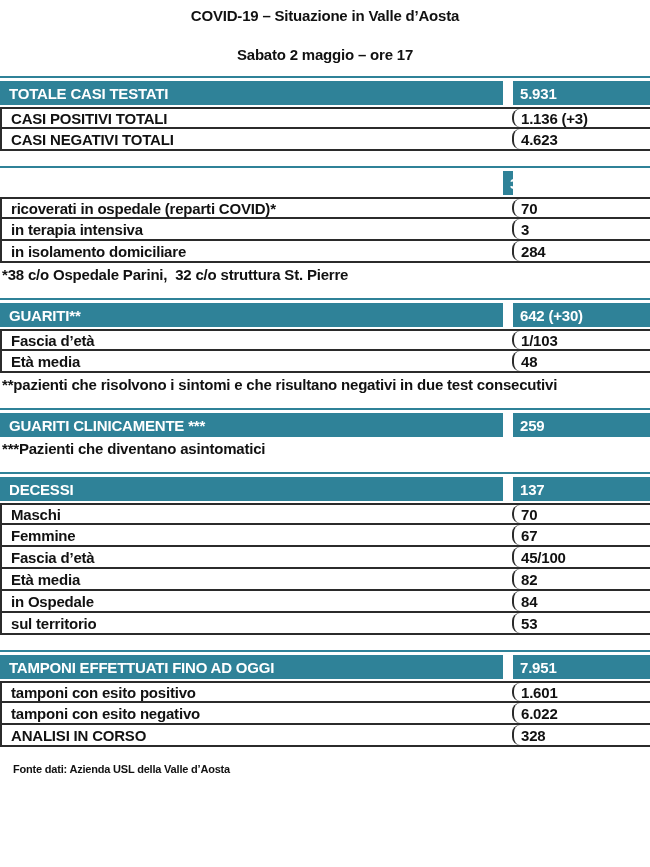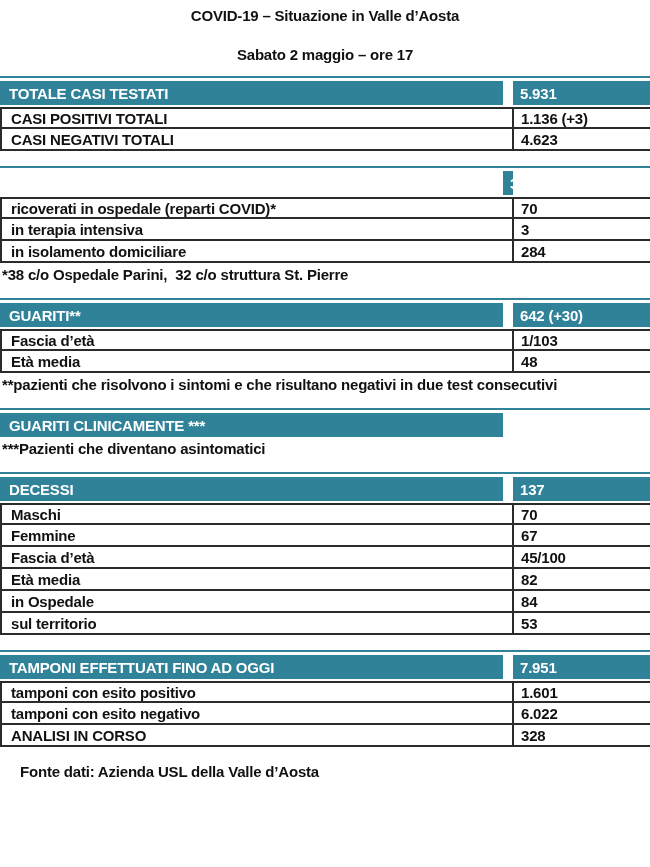--- a/index.html
+++ b/index.html
@@ -68,34 +68,35 @@
   }
   .trow:first-child { border-top: 2px solid var(--line); }
   .cell {
     display: flex;
     align-items: center;
     font-size: 15px;
     color: var(--text);
     letter-spacing: -0.2px;
     white-space: pre;
     overflow: hidden;
+    border-radius: 8px;
   }
   .clabel { padding-left: 9px; }
   .cvalue { border-left: 2px solid var(--line); padding-left: 7px; }
   .footnote {
     font-size: 15px;
     margin-top: 3px;
     padding-left: 2px;
     letter-spacing: -0.2px;
     white-space: pre-wrap;
   }
   .fonte {
-    font-size: 15px;
+    font-size: 11px;
     margin-top: 16px;
-    padding-left: 20px;
+    padding-left: 13px;
     letter-spacing: -0.2px;
   }
 </style>
 </head>
 <body>
 
 <div class="page">
   <div class="title">COVID-19 – Situazione in Valle d’Aosta</div>
   <div class="subtitle">Sabato 2 maggio – ore 17</div>
   <div id="tables-root">
@@ -160,20 +161,21 @@
     <div class="cell cvalue">48</div>
   </div>
 </div>
     <div class="footnote">**pazienti che risolvono i sintomi e che risultano negativi in due test consecutivi</div>
   </section>
 
   <section class="tbl">
     <div class="thead">
       <div class="hcell hlabel">GUARITI CLINICAMENTE ***</div>
       <div class="hgap"></div>
+      <div class="hcell hvalue">259</div>
     </div>
 
     <div class="footnote">***Pazienti che diventano asintomatici</div>
   </section>
 
   <section class="tbl">
     <div class="thead">
       <div class="hcell hlabel">DECESSI</div>
       <div class="hgap"></div>
       <div class="hcell hvalue">137</div>

